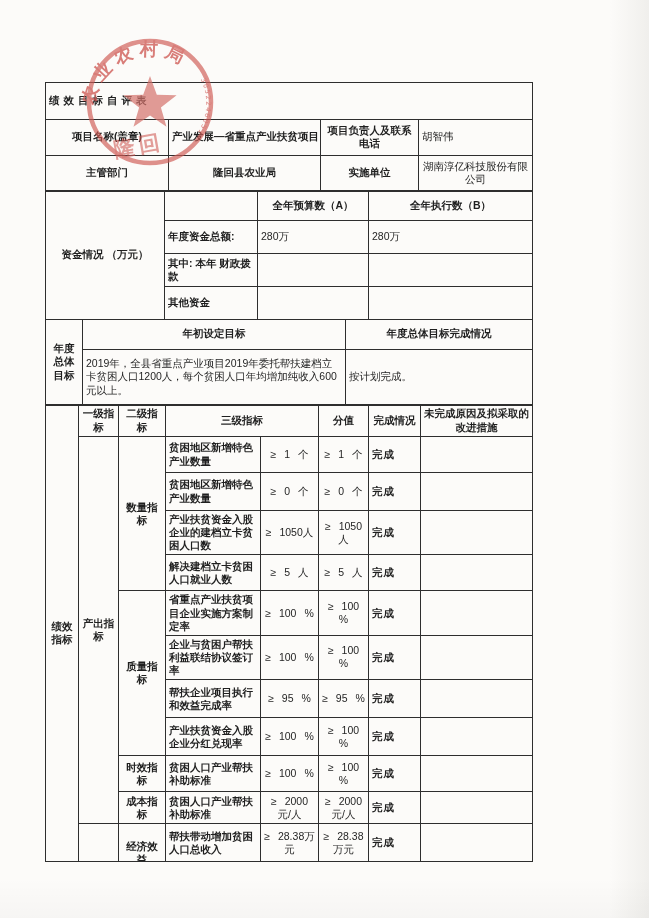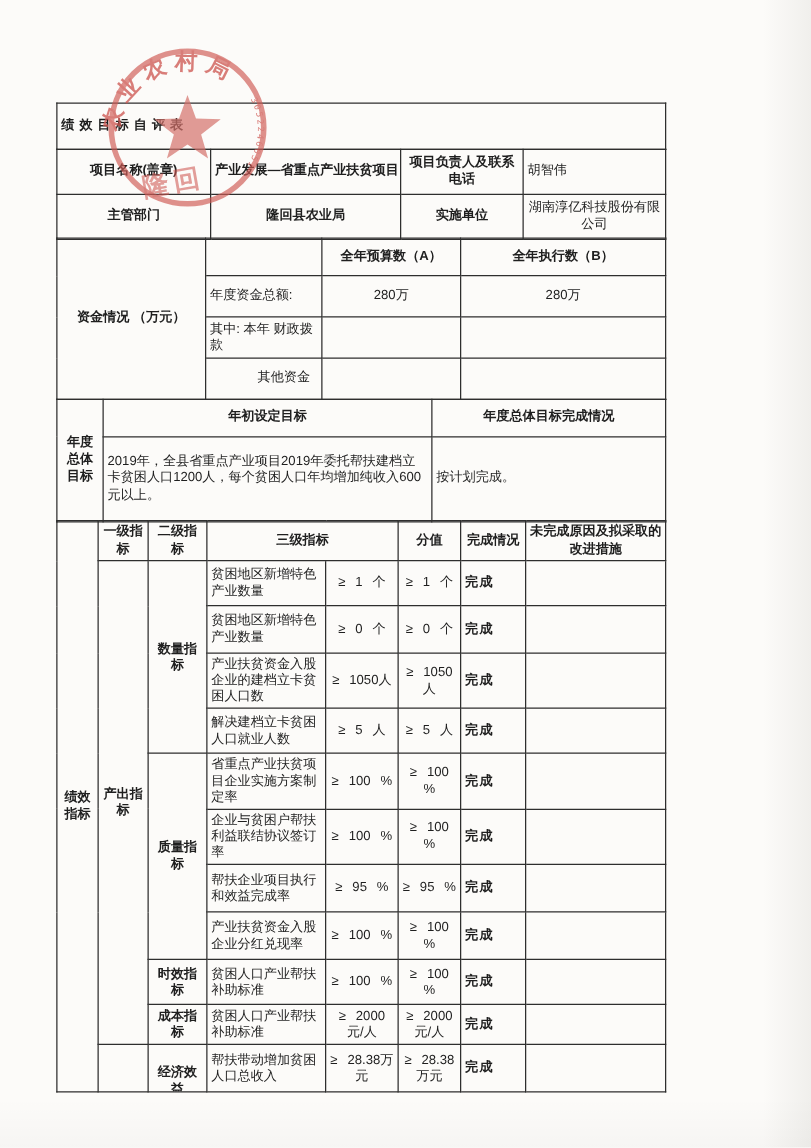--- a/index.html
+++ b/index.html
@@ -30,24 +30,24 @@
     line-height:1.25;
     overflow:hidden;
     word-break:break-all;
   }
   .title-cell{
     font-size:17px;font-weight:bold;letter-spacing:4px;
     height:32px;
   }
   .hd{font-weight:bold;text-align:center;}
   .lft{text-align:left;}
-  .topleft{vertical-align:top;text-align:center;}
+  .topleft{vertical-align:top;text-align:left;}
   .vlabel{white-space:pre-line;text-align:center;font-weight:bold;line-height:1.55;}
   .num{text-align:center;word-spacing:5px;line-height:1.3;}
-  .iname{font-weight:normal;text-align:left;line-height:1.2;padding:2px 3px;margin-left:25px;}
+  .iname{font-weight:bold;text-align:left;line-height:1.2;padding:2px 3px;margin-left:25px;}
   .done{text-align:left;font-weight:bold;letter-spacing:1px;}
   .perf-label{vertical-align:bottom;padding-bottom:88px;}
   .clip2{height:21px;overflow:hidden;line-height:13px;}
   .ann-text{vertical-align:top;text-align:left;line-height:1.5;font-size:11px;}
   .nowrap{white-space:nowrap;}
   .stamp{position:absolute;left:80px;top:30px;width:140px;height:140px;pointer-events:none;}
   .info-val{font-size:10px;}
 </style>
 </head>
 <body>
@@ -108,42 +108,42 @@
         <td class="iname">年度资金总额:</td>
         <td class="topleft">280万</td>
         <td class="topleft">280万</td>
       </tr>
       <tr style="height:33px">
         <td class="iname">其中: 本年 财政拨款</td>
         <td class="topleft"></td>
         <td class="topleft"></td>
       </tr>
       <tr style="height:33px">
-        <td class="iname" style="text-align:right;padding-right:9px">其他资金</td>
+        <td class="iname" style="padding-right:9px">其他资金</td>
         <td class="topleft"></td>
         <td class="topleft"></td>
       </tr>
     </tbody>
       </table>
 
     <table class="t">
       <colgroup>
         <col style="width:37px">
           <col style="width:263px">
           <col style="width:187px">
       </colgroup>
       <tbody>
           <tr style="height:30px">
         <td class="vlabel" rowspan="2">年度
 总体
 目标</td>
         <td class="hd">年初设定目标</td>
         <td class="hd">年度总体目标完成情况</td>
       </tr>
-      <tr style="height:68px">
+      <tr style="height:56px">
         <td class="ann-text">2019年，全县省重点产业项目2019年委托帮扶建档立卡贫困人口1200人，每个贫困人口年均增加纯收入600元以上。</td>
         <td class="ann-text">按计划完成。</td>
       </tr>
     </tbody>
       </table>
 
     <table class="t">
       <colgroup>
         <col style="width:33px">
           <col style="width:40px">

